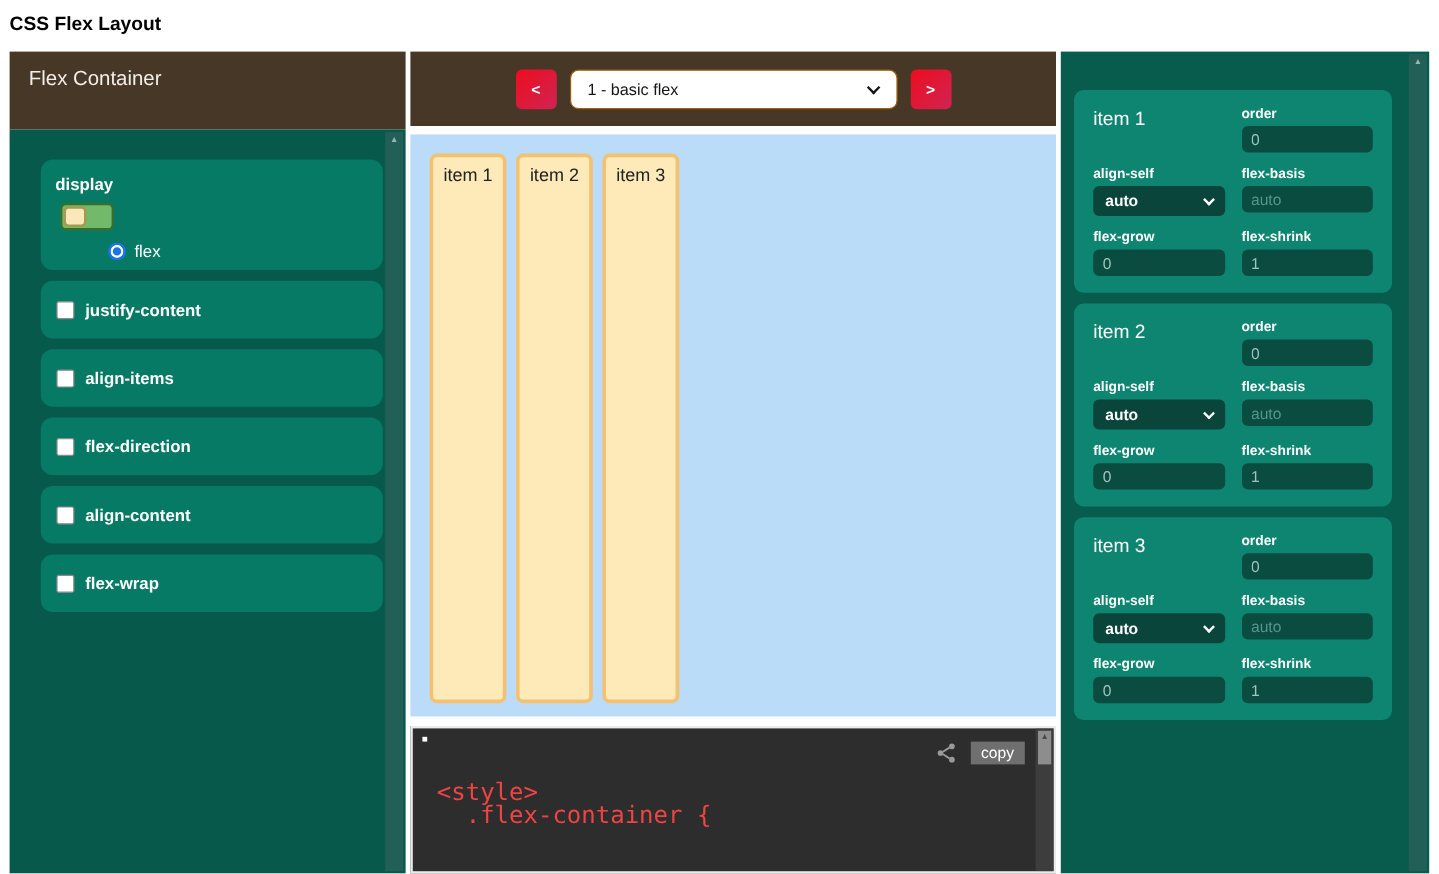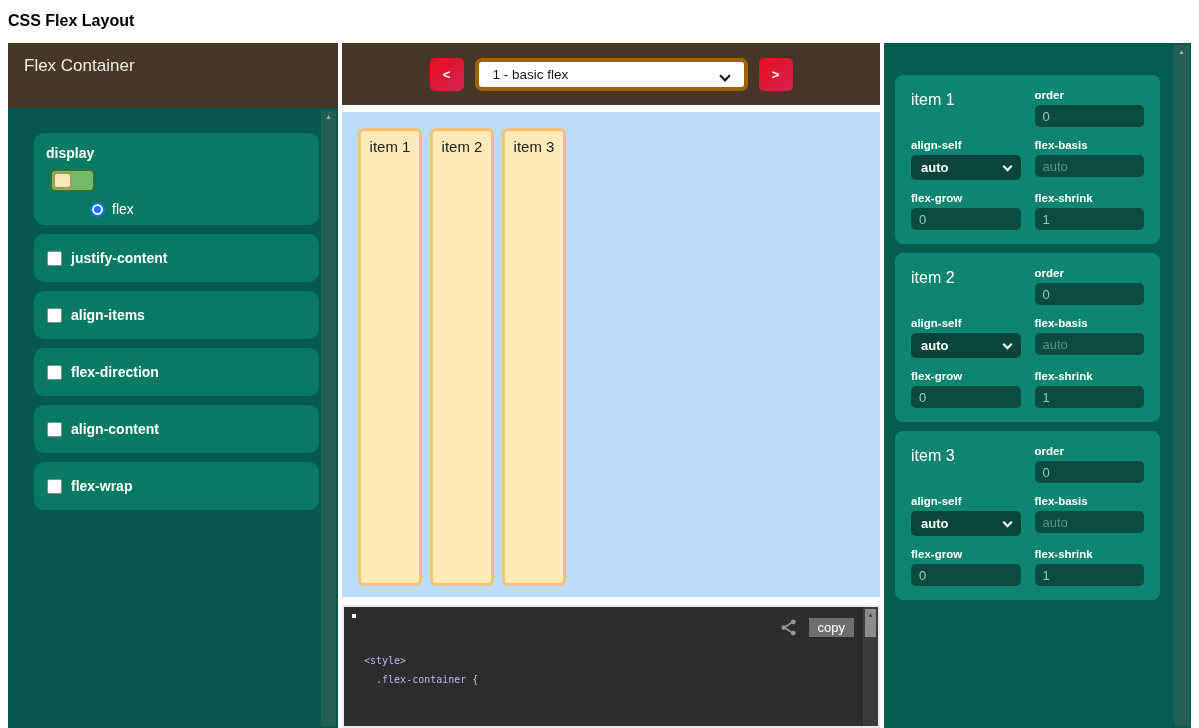--- a/index.html
+++ b/index.html
@@ -29,37 +29,37 @@
   .radio-label { font-size:14px; color:#fff; }
   .prop-card { height:48px; display:flex; align-items:center; padding:0 13px; gap:9px; }
   .checkbox { width:15px; height:15px; background:#fff; border:1px solid #8b8b8b; border-radius:2px; flex:none; }
   .prop-label { font-size:14px; font-weight:bold; color:#fff; }
 
   
   .col-mid { width:538px; display:flex; flex-direction:column; }
   .mid-header { height:62px; display:flex; align-items:center; justify-content:center; gap:11px; flex:none; }
   .nav-btn { width:34px; height:33px; border:none; border-radius:5px; color:#fff; font-size:13px; font-weight:bold;
              background:linear-gradient(135deg,#ee0d1e,#cf2454); cursor:pointer; }
-  .preset-select { width:273px; height:33px; background:#fff; border:4px solid #a16207; border-radius:7px;
+  .preset-select { width:273px; height:33px; background:#fff; border:1px solid #a16207; border-radius:7px;
                    display:flex; align-items:center; padding:0 14px; font-size:13.5px; color:#161616; position:relative; cursor:pointer; }
   .chevron { width:8px; height:8px; border-right:2.5px solid #141414; border-bottom:2.5px solid #141414;
              transform:rotate(45deg); display:inline-block; }
   .preset-select .chevron { position:absolute; right:15px; top:10px; }
 
   .flex-preview { margin-top:7px; height:485px; background:#badcf8; padding:16px 0 0 16px; display:flex; gap:8px; flex:none; }
   .flex-item { width:64px; height:458px; background:#fdeab8; border:3px solid #f3c171; border-radius:6px;
                font-size:15px; color:#222; text-align:center; padding-top:7px; }
 
   .code-panel { margin-top:8px; flex:1; background:#2d2d2d; border:2px solid #eaeaea; position:relative; overflow:hidden; }
   .code-dot { position:absolute; left:8px; top:7px; width:4px; height:4px; background:#fff; }
   .code-tools { position:absolute; top:11px; right:24px; display:flex; align-items:center; gap:11px; }
   .copy-btn { background:#6f6f6f; color:#fff; font-size:13px; border:none; padding:2px 9px; cursor:pointer; }
   .code-scrollbar { position:absolute; right:0; top:0; bottom:0; width:15px; background:#3d3d3d; }
   .code-thumb { margin:2px auto 0; width:11px; height:28px; background:#8d8d8d; text-align:center; color:#4a4a4a; font-size:7px; line-height:12px; }
-  .code-pre { margin:44px 16px 0 20px; font-family:"DejaVu Sans Mono","Liberation Mono",monospace; font-size:10px; color:#c4b5fd; }
+  .code-pre { margin:44px 16px 0 20px; font-family:"DejaVu Sans Mono","Liberation Mono",monospace; font-size:20px; color:#ef4444; }
   .code-line { white-space:pre; min-height:19px; line-height:19px; }
 
   
   .col-right { flex:1; display:flex; flex-direction:column; }
   .right-header { height:65px; padding:10px 16px 0; font-size:17px; }
   .counter-row { display:flex; justify-content:flex-end; align-items:center; gap:15px; margin-top:3px; }
   .count-btn { width:29px; height:27px; background:transparent; border:2px solid #fff; border-radius:6px;
                color:#fff; font-size:15px; font-weight:bold; line-height:1; cursor:pointer; }
   .count-value { font-size:22px; color:#fff; }
   .right-body { background:#085c4e; padding:32px 0 0 11px; }

